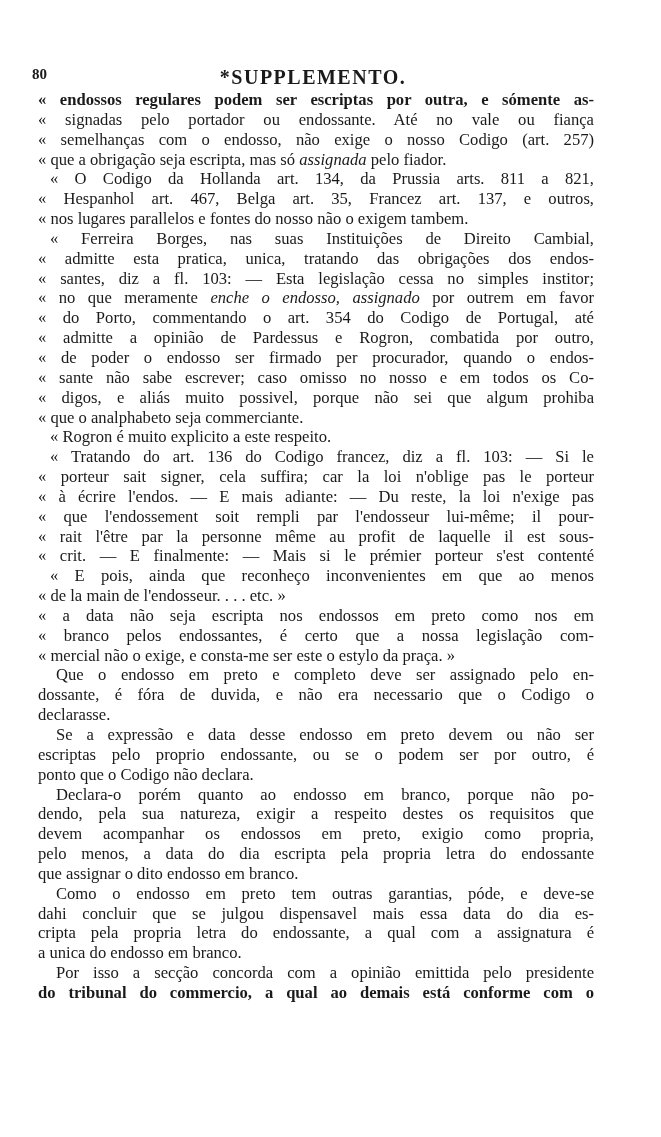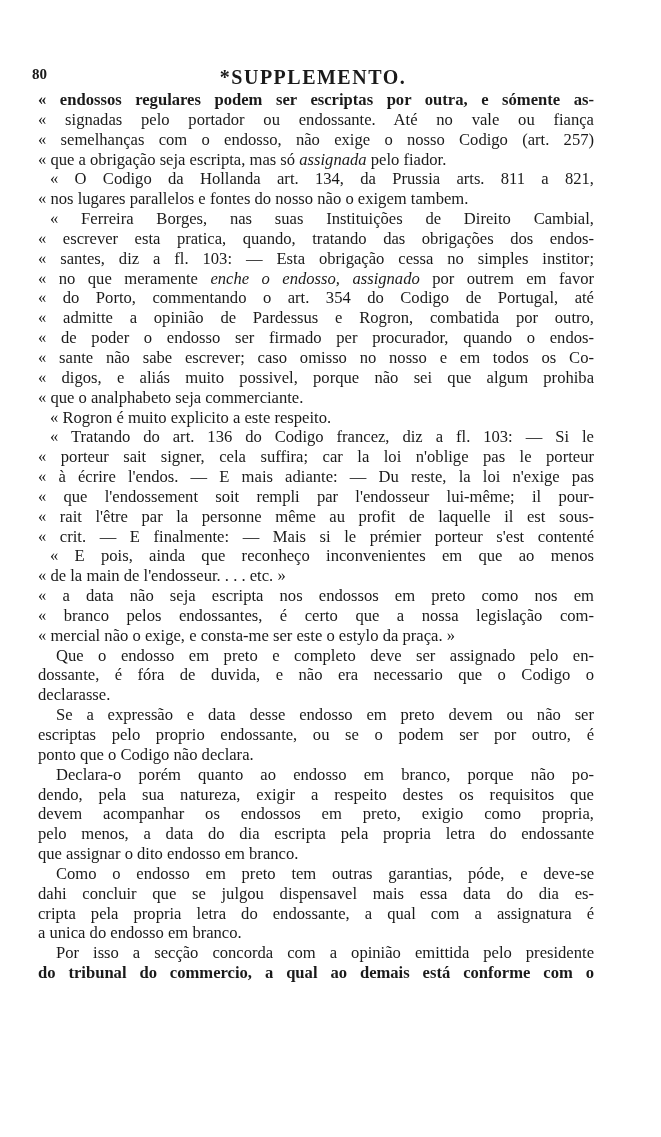--- a/index.html
+++ b/index.html
@@ -24,24 +24,25 @@
     <span class="pgnum">80</span>
     <span class="runhead">*SUPPLEMENTO.</span>
   </div>
 
   <div class="body">
     <span class="line bold">« endossos regulares podem ser escriptas por outra, e sómente as-</span>
     <span class="line">« signadas pelo portador ou endossante. Até no vale ou fiança</span>
     <span class="line">« semelhanças com o endosso, não exige o nosso Codigo (art. 257)</span>
     <span class="line last">« que a obrigação seja escripta, mas só <em>assignada</em> pelo fiador.</span>
     <span class="line quote-indent">« O Codigo da Hollanda art. 134, da Prussia arts. 811 a 821,</span>
+    <span class="line">« Hespanhol art. 467, Belga art. 35, Francez art. 137, e outros,</span>
     <span class="line last">« nos lugares parallelos e fontes do nosso não o exigem tambem.</span>
     <span class="line quote-indent">« Ferreira Borges, nas suas Instituições de Direito Cambial,</span>
-    <span class="line">« escrever esta pratica, quando, tratando das obrigações dos endos-</span>
-    <span class="line">« santes, diz a fl. 103: — Esta obrigação cessa no simples institor;</span>
+    <span class="line">« admitte esta pratica, unica, tratando das obrigações dos endos-</span>
+    <span class="line">« santes, diz a fl. 103: — Esta legislação cessa no simples institor;</span>
     <span class="line">« no que meramente <em>enche o endosso, assignado</em> por outrem em favor</span>
     <span class="line">« do Porto, commentando o art. 354 do Codigo de Portugal, até</span>
     <span class="line">« admitte a opinião de Pardessus e Rogron, combatida por outro,</span>
     <span class="line">« de poder o endosso ser firmado per procurador, quando o endos-</span>
     <span class="line">« sante não sabe escrever; caso omisso no nosso e em todos os Co-</span>
     <span class="line">« digos, e aliás muito possivel, porque não sei que algum prohiba</span>
     <span class="line last">« que o analphabeto seja commerciante.</span>
     <span class="line last quote-indent">« Rogron é muito explicito a este respeito.</span>
     <span class="line quote-indent">« Tratando do art. 136 do Codigo francez, diz a fl. 103: — Si le</span>
     <span class="line">« porteur sait signer, cela suffira; car la loi n'oblige pas le porteur</span>

